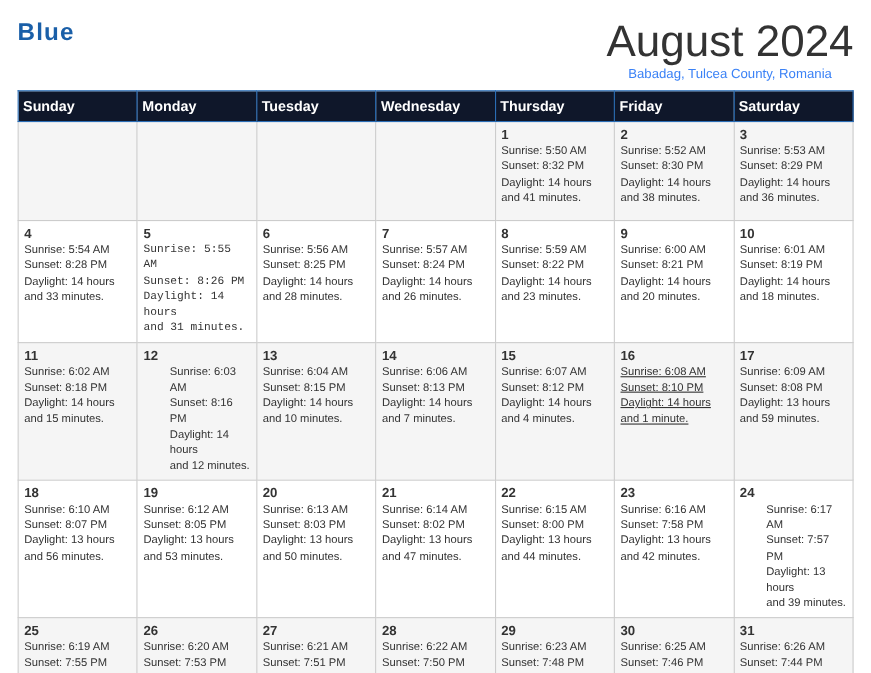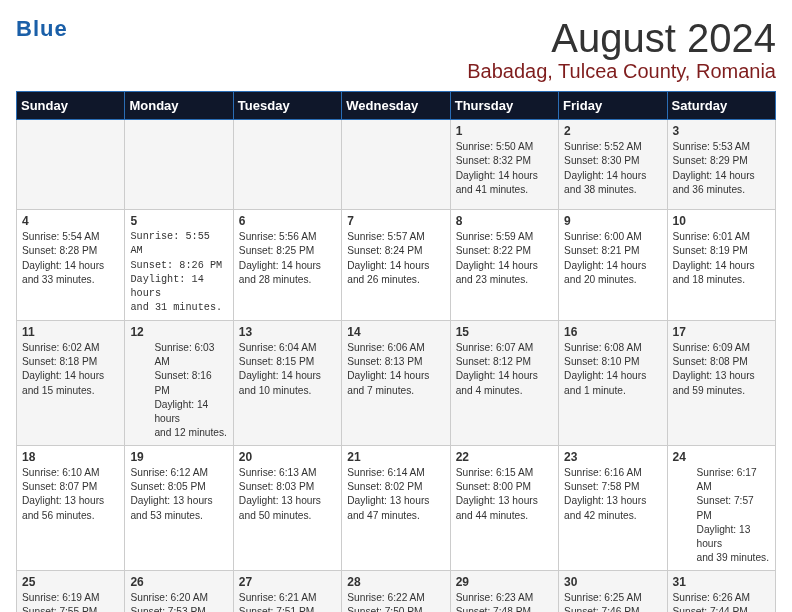--- a/index.html
+++ b/index.html
@@ -24,22 +24,23 @@
     .title-area {
       text-align: right;
     }
     .month-year {
       font-size: 40px;
       font-weight: normal;
       color: #333;
       line-height: 1.1;
     }
     .location {
-      font-size: 20px;
-      color: #7f1d1d;
+      font-size: 12px;
+      color: #3b82f6;
+      text-align: center;
     }
     .calendar {
       width: 100%;
       border-collapse: collapse;
       margin-top: 4px;
     }
     .calendar thead th {
       background-color: #0f172a;
       color: #fff;
       font-size: 13px;
@@ -228,21 +229,21 @@
         </td>
         <td>
           <span class="day-number">15</span>
           <div class="cell-content" style="white-space: pre-line;">Sunrise: 6:07 AM
 Sunset: 8:12 PM
 Daylight: 14 hours
 and 4 minutes.</div>
         </td>
         <td>
           <span class="day-number">16</span>
-          <div class="cell-content" style="white-space: pre-line;">Sunrise: 6:08 AM
+          <div class="cell-content" style="white-space: pre-line; text-decoration: underline;">Sunrise: 6:08 AM
 Sunset: 8:10 PM
 Daylight: 14 hours
 and 1 minute.</div>
         </td>
         <td>
           <span class="day-number">17</span>
           <div class="cell-content" style="white-space: pre-line;">Sunrise: 6:09 AM
 Sunset: 8:08 PM
 Daylight: 13 hours
 and 59 minutes.</div>

